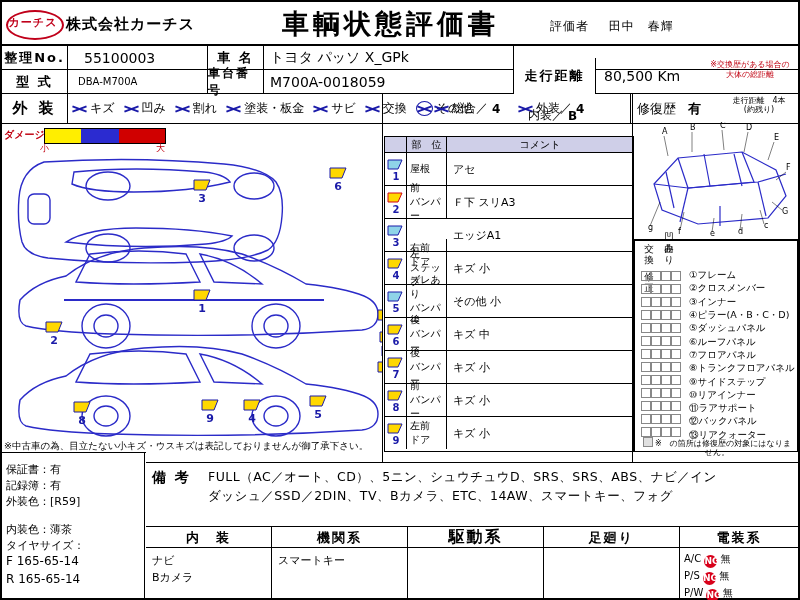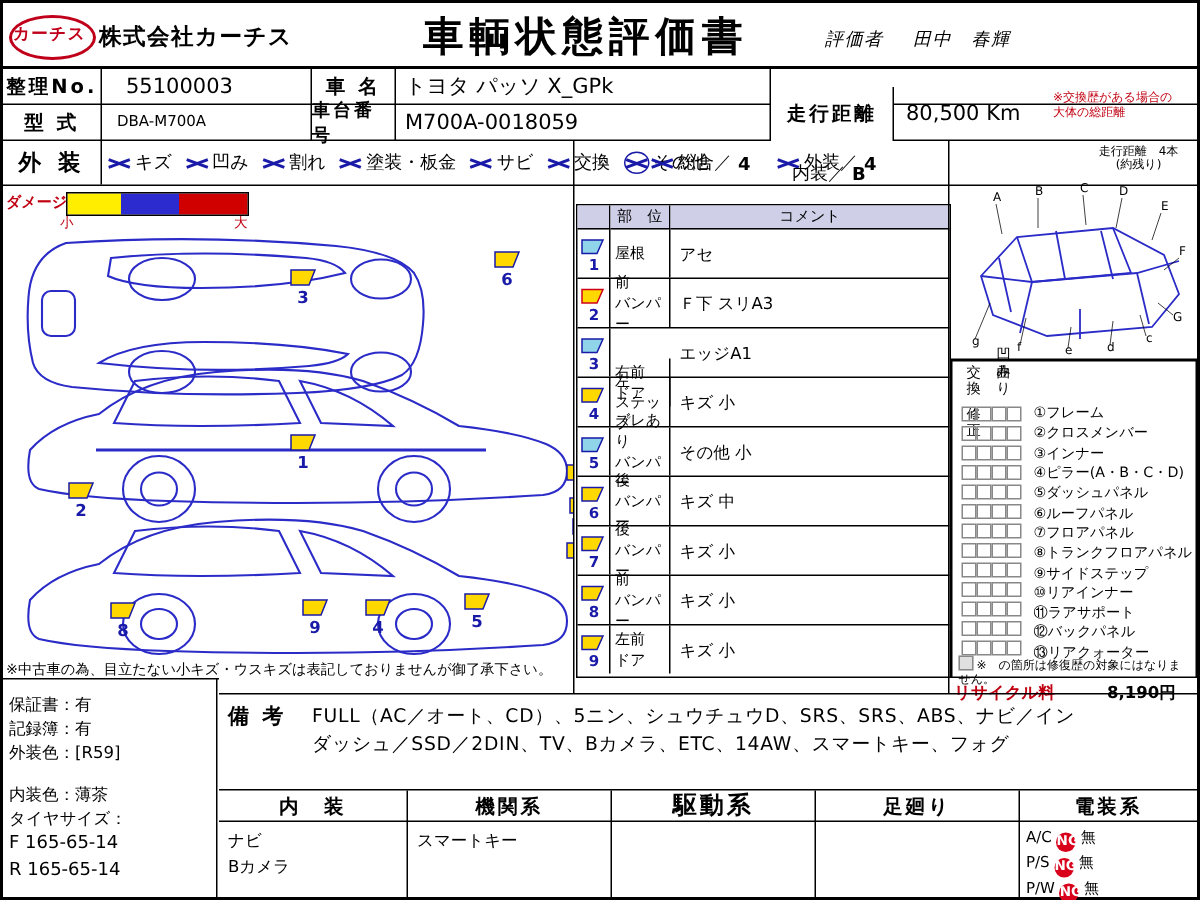--- a/index.html
+++ b/index.html
@@ -12,21 +12,21 @@
   .b{font-weight:bold;}
   .red{color:#c00010;}
 
   
   #hdr{left:0;top:0;width:796px;height:44px;border-bottom:2px solid #000;}
   #logo{left:4px;top:6px;width:56px;height:30px;}
   #logo .ell{position:absolute;left:0;top:2px;width:54px;height:26px;border:2px solid #c0001a;border-radius:50%;}
   #logo .txt{position:absolute;left:0;top:7px;width:54px;text-align:center;font-size:11px;font-weight:bold;color:#c0001a;letter-spacing:1px;}
   #corp{left:64px;top:13px;font-size:15px;font-weight:bold;letter-spacing:1px;}
   #doctitle{left:280px;top:4px;font-size:27px;font-weight:bold;letter-spacing:4px;}
-  #assessor{left:548px;top:16px;font-size:12px;letter-spacing:1px;font-style:italic;}
+  #assessor{left:548px;top:16px;font-size:12px;letter-spacing:1px;}
 
   
   .lbl{background:#fff;font-weight:bold;letter-spacing:2px;}
   #r1{left:0;top:44px;width:796px;height:24px;}
   #r2{left:0;top:68px;width:796px;height:24px;}
   .cell{border-right:1px solid #000;border-bottom:1px solid #000;height:100%;}
 
   
   #strip{left:0;top:92px;width:796px;height:30px;border-bottom:1px solid #000;}
   .chk{position:relative;display:inline-block;width:15px;height:13px;margin-right:3px;}
@@ -50,21 +50,21 @@
   .partrow{height:13.3px;font-size:9.5px;white-space:nowrap;display:flex;align-items:center;}
   .gridcell{width:10px;height:10px;border:1px solid #888;box-sizing:border-box;}
 
   
   #remarks{left:144px;top:460px;width:698px;height:64px;border-top:1px solid #000;}
   
   #bl{left:0;top:450px;width:144px;height:148px;}
   
   #btbl{left:144px;top:524px;width:652px;height:74px;}
   .ng{display:inline-block;width:13px;height:13px;border-radius:50%;background:#d8001a;color:#fff;font-size:9px;line-height:13px;text-align:center;font-weight:bold;vertical-align:-2px;}
-  .smallnote{font-size:8px;}
+  .smallnote{font-size:8px;text-align:center;}
 </style>
 </head>
 <body>
 
 <div class="sheet">
 
   <div class="abs" id="hdr">
     <div class="abs" id="logo">
       <div class="ell"></div>
       <div class="txt">カーチス</div>
@@ -139,20 +139,24 @@
       <span class="b" style="margin-left:4px">4</span>
     </div>
     <div class="abs vcenter" style="left:516px;top:0;height:29px;font-size:12px;">
       <span class="chk"></span>
       <span>外装／</span>
       <span class="b" style="margin-left:4px">4</span>
     </div>
     <div class="abs vcenter" style="left:526px;top:14px;height:15px;font-size:12px;">
       <span>内装／</span>
       <span class="b" style="margin-left:4px">B</span>
+    </div>
+    <div class="abs vcenter" style="left:628px;top:0;height:29px;font-size:13px;border-left:1px solid #000;padding-left:6px;">
+      <span>修復歴</span>
+      <span class="b" style="margin-left:12px">有</span>
     </div>
     <div class="abs smallnote" style="left:718px;top:2px;width:78px;line-height:9px;white-space:pre-line;text-align:center;">走行距離　4本
 (約残り)</div>
   </div>
 
   <div class="abs" id="legend">
     <span class="abs red b" style="left:0;top:4px;font-size:10px;">ダメージ</span>
     <div id="bar"></div>
     <span class="abs red" style="left:36px;top:18px;font-size:9px;">小</span>
     <span class="abs red" style="left:152px;top:18px;font-size:9px;">大</span>
@@ -481,24 +485,20 @@
       <div class="partrow">⑪ラアサポート</div>
       <div class="partrow">⑫バックパネル</div>
       <div class="partrow">⑬リアクォーター</div>
     </div>
 
     <div class="abs smallnote" style="left:4px;top:196px;width:156px;line-height:9px;">
       <span style="display:inline-block;width:8px;height:8px;border:1px solid #888;background:#e0e0e0;vertical-align:-1px;margin-right:2px;"></span><span>※　の箇所は修復歴の対象にはなりません。</span>
     </div>
   </div>
 
-  <div class="abs" style="left:632px;top:450px;width:164px;height:18px;">
-    <span class="abs red b" style="left:2px;top:2px;font-size:11px;">リサイクル料</span>
-    <span class="abs b" style="left:104px;top:2px;font-size:11px;">8,190円</span>
-  </div>
 
   <div class="abs" id="remarks">
     <div class="abs b" style="left:6px;top:6px;font-size:14px;letter-spacing:2px;">備 考</div>
     <div class="abs" style="left:62px;top:4px;width:560px;font-size:12.5px;line-height:19px;white-space:pre-line;letter-spacing:0.5px;">FULL（AC／オート、CD）、5ニン、シュウチュウD、SRS、SRS、ABS、ナビ／イン
 ダッシュ／SSD／2DIN、TV、Bカメラ、ETC、14AW、スマートキー、フォグ</div>
   </div>
 
   <div class="abs" id="bl">
     <div class="abs" style="left:4px;top:10px;font-size:11px;">
       <span>保証書：</span><span>有</span>

